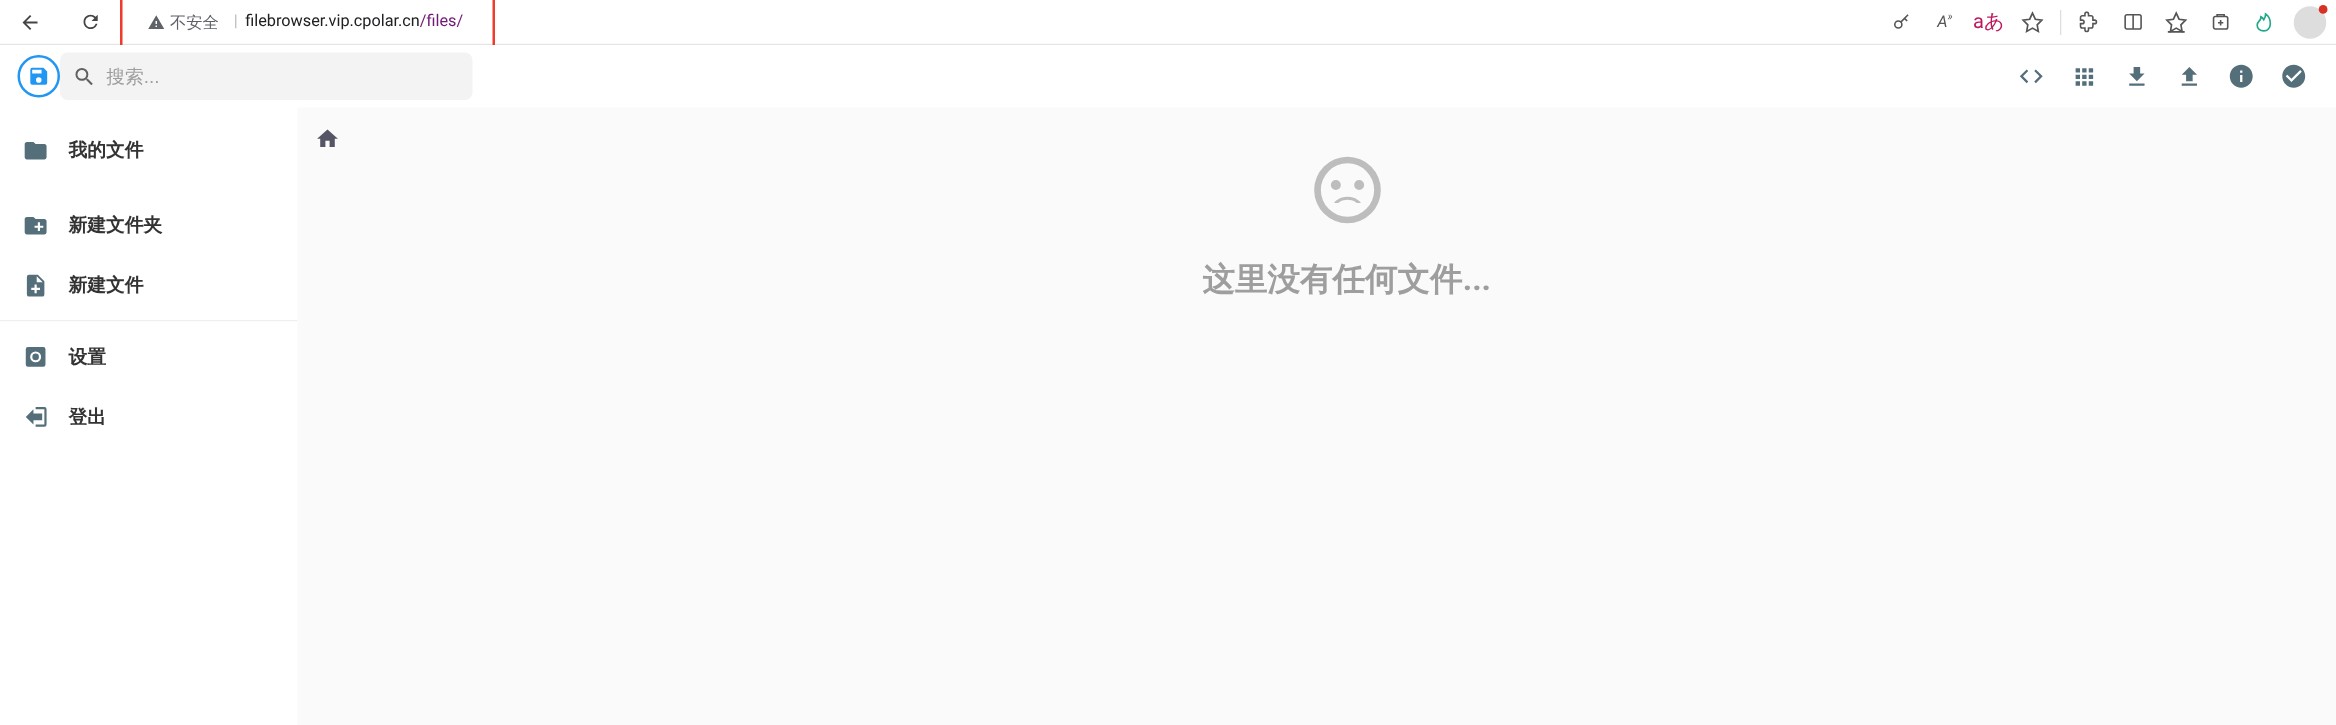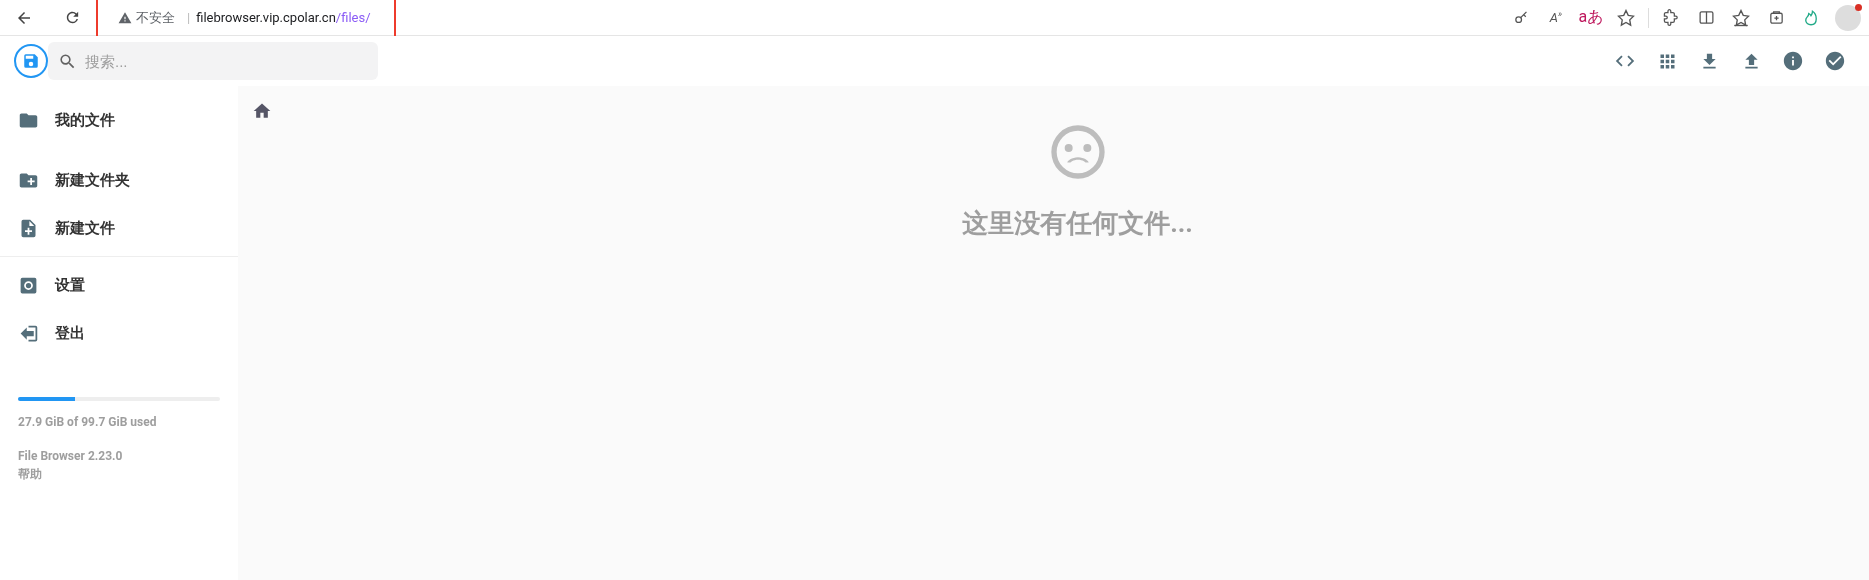--- a/index.html
+++ b/index.html
@@ -6,21 +6,21 @@
     body { font-family: -apple-system, BlinkMacSystemFont, "Segoe UI", Roboto, sans-serif; background: #fff; overflow: hidden; }
     
     
     .browser-chrome { height: 36px; display: flex; align-items: center; padding: 0 8px; background: #fff; border-bottom: 1px solid #e5e5e5; gap: 16px; }
     .chrome-btn { width: 32px; height: 28px; display: flex; align-items: center; justify-content: center; cursor: pointer; border-radius: 4px; color: #555; }
     .addr-bar { flex: 1; height: 28px; display: flex; align-items: center; padding: 0 8px; gap: 6px; font-size: 13px; position: relative; }
     .addr-security { display: flex; align-items: center; gap: 4px; color: #5f6368; padding: 0 6px; }
     .addr-security svg { fill: #5f6368; }
     .addr-sep { color: #bbb; }
     .addr-url { color: #202124; }
-    .addr-url .path { color: #8b5cf6; }
+    .addr-url .path { color: #701a75; }
     .red-highlight { position: absolute; left: -8px; top: -7px; width: 300px; height: 44px; border: 2px solid #ee3b2c; pointer-events: none; }
     .chrome-right { display: flex; align-items: center; gap: 1px; }
     .chrome-icon { width: 34px; height: 28px; display: flex; align-items: center; justify-content: center; cursor: pointer; color: #555; }
     .avatar { width: 26px; height: 26px; border-radius: 50%; background: #ddd; position: relative; margin-left: 6px; }
     .avatar::after { content: ''; position: absolute; top: -1px; right: -1px; width: 7px; height: 7px; border-radius: 50%; background: #d93025; }
     
     
     .app { display: flex; height: calc(100vh - 36px); font-weight: bold; }
     
     
@@ -211,28 +211,20 @@
           <path d="M19 3H5a2 2 0 00-2 2v14a2 2 0 002 2h14a2 2 0 002-2V5a2 2 0 00-2-2zm-7 14a5 5 0 110-10 5 5 0 010 10zm0-8a3 3 0 100 6 3 3 0 000-6z"></path>
         </svg>
       <span>设置</span>
     </div>
     <div class="sidebar-item">
       <svg width="21" height="21" viewBox="0 0 24 24">
           <path d="M10 9V5l-7 7 7 7v-4h8V9h-8zm10-6h-8v2h8v14h-8v2h8a2 2 0 002-2V5a2 2 0 00-2-2z"></path>
         </svg>
       <span>登出</span>
     </div>
-    <div class="sidebar-footer">
-      <div class="storage-bar">
-        <div class="storage-fill" style="width:28%"></div>
-      </div>
-      <div class="storage-text">27.9 GiB of 99.7 GiB used</div>
-      <div class="version-text">File Browser 2.23.0</div>
-      <div class="help-link">帮助</div>
-    </div>
   </div>
 
   <div class="main">
     <div class="breadcrumb">
       <div>
         <svg viewBox="0 0 24 24">
             <path d="M10 20v-6h4v6h5v-8h3L12 3 2 12h3v8z"></path>
           </svg>
       </div>
     </div>

